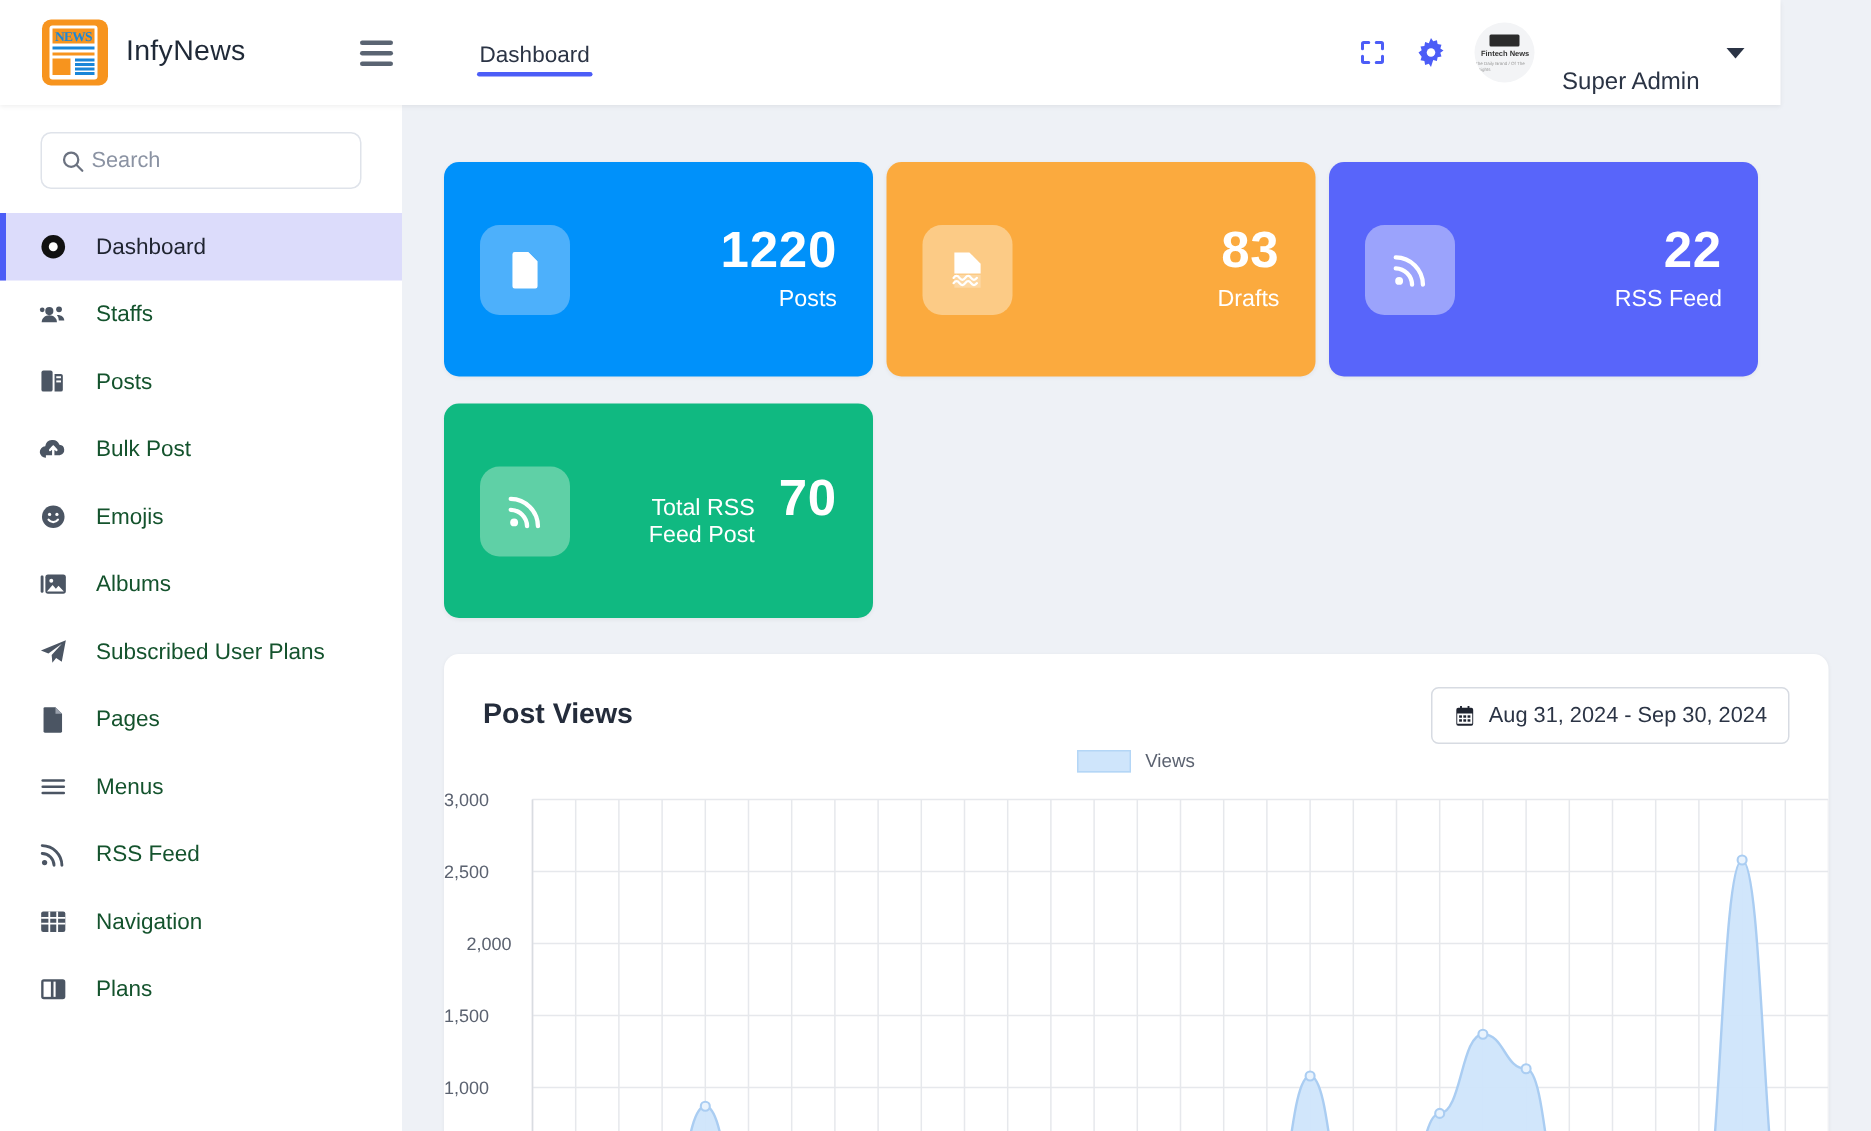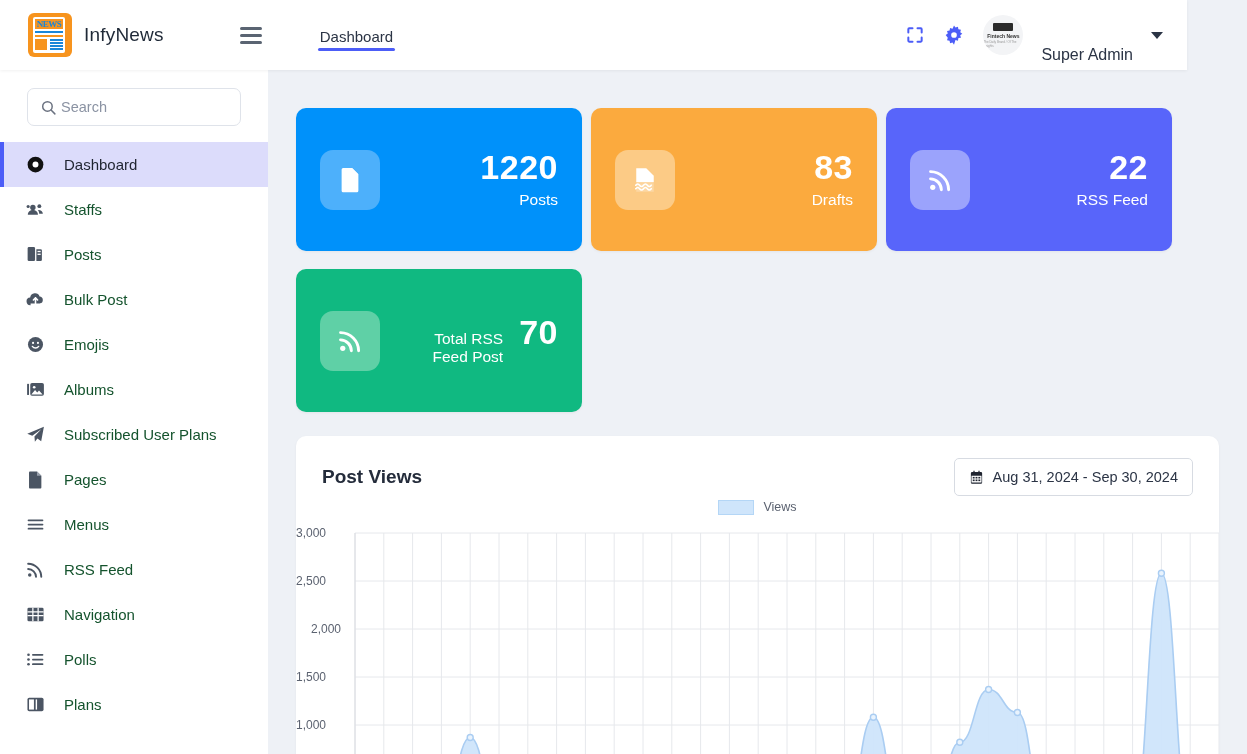--- a/index.html
+++ b/index.html
@@ -366,35 +366,20 @@
       <div class="menu-item">
         <span class="mi-icon">
           <svg width="21" height="21" viewBox="0 0 24 24">
             <rect x="2.8" y="4.2" width="18.4" height="15.6" rx="1.6" fill="#4b5563"></rect>
             <g stroke="#fff" stroke-width="1.4">
               <path d="M2.8 9h18.4M2.8 13.4h18.4M9 4.2v15.6M15 4.2v15.6"></path>
             </g>
           </svg>
         </span>
         <span class="mi-label">Navigation</span>
-      </div>
-      <div class="menu-item">
-        <span class="mi-icon">
-          <svg width="21" height="21" viewBox="0 0 24 24">
-            <g fill="#4b5563">
-              <circle cx="4" cy="6.6" r="1.5"></circle>
-              <circle cx="4" cy="12" r="1.5"></circle>
-              <circle cx="4" cy="17.4" r="1.5"></circle>
-              <rect x="8" y="5.6" width="13" height="2" rx="1"></rect>
-              <rect x="8" y="11" width="13" height="2" rx="1"></rect>
-              <rect x="8" y="16.4" width="13" height="2" rx="1"></rect>
-            </g>
-          </svg>
-        </span>
-        <span class="mi-label">Polls</span>
       </div>
       <div class="menu-item">
         <span class="mi-icon">
           <svg width="21" height="21" viewBox="0 0 24 24">
             <rect x="2.8" y="4.4" width="18.4" height="15.2" rx="2" fill="#4b5563"></rect>
             <rect x="4.6" y="6.2" width="5.6" height="11.6" fill="#fff"></rect>
             <rect x="12.2" y="6.2" width="1.6" height="11.6" fill="#fff"></rect>
           </svg>
         </span>
         <span class="mi-label">Plans</span>

